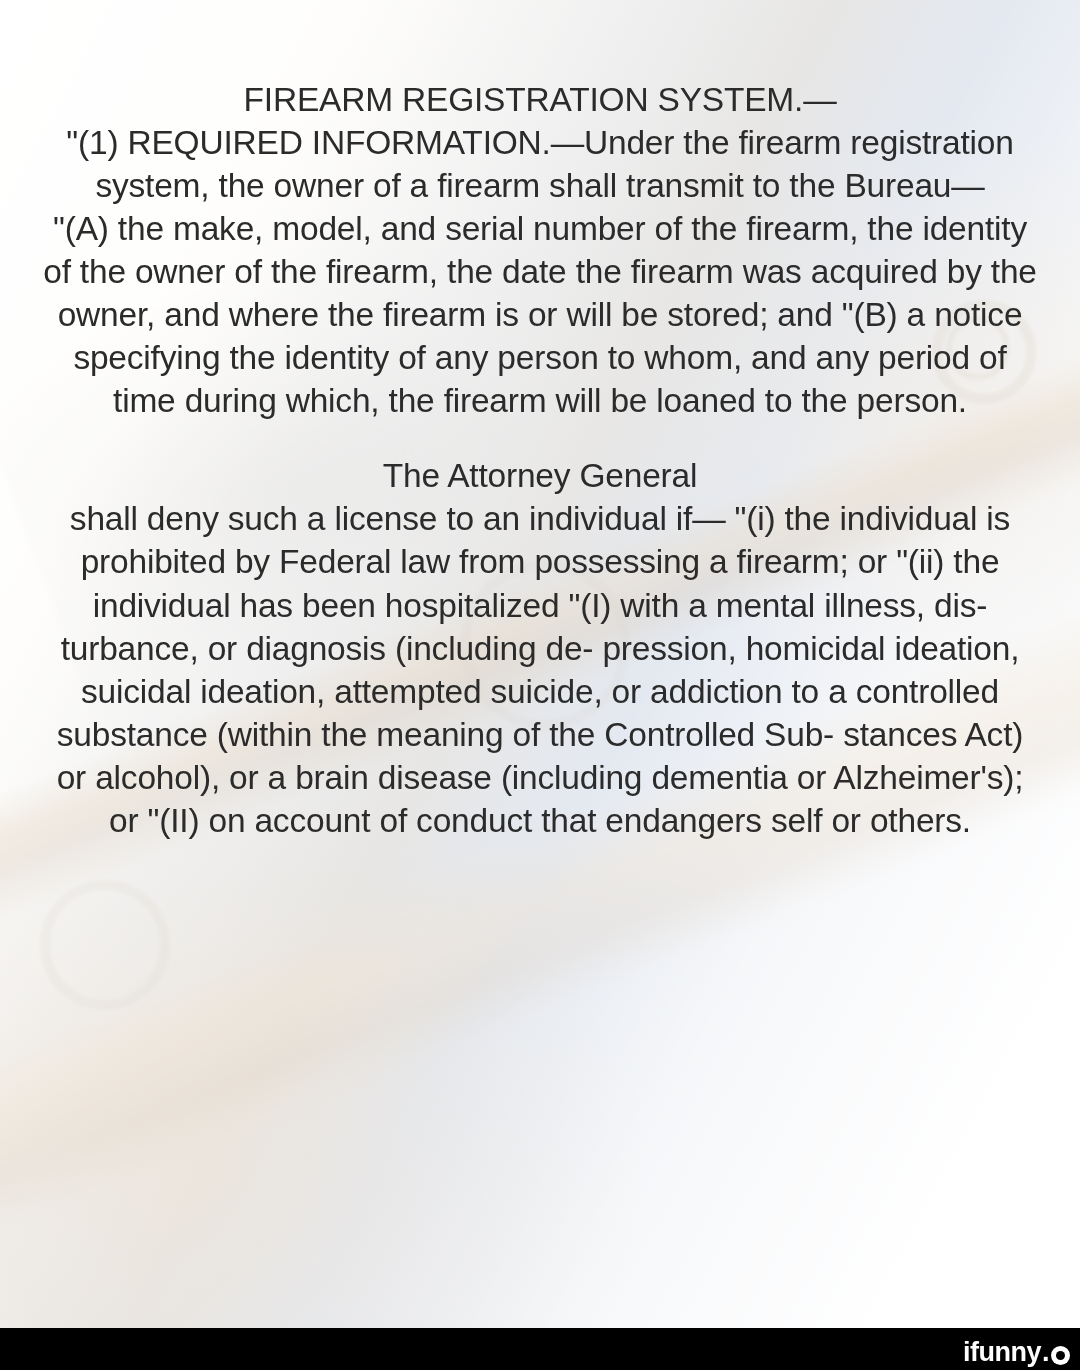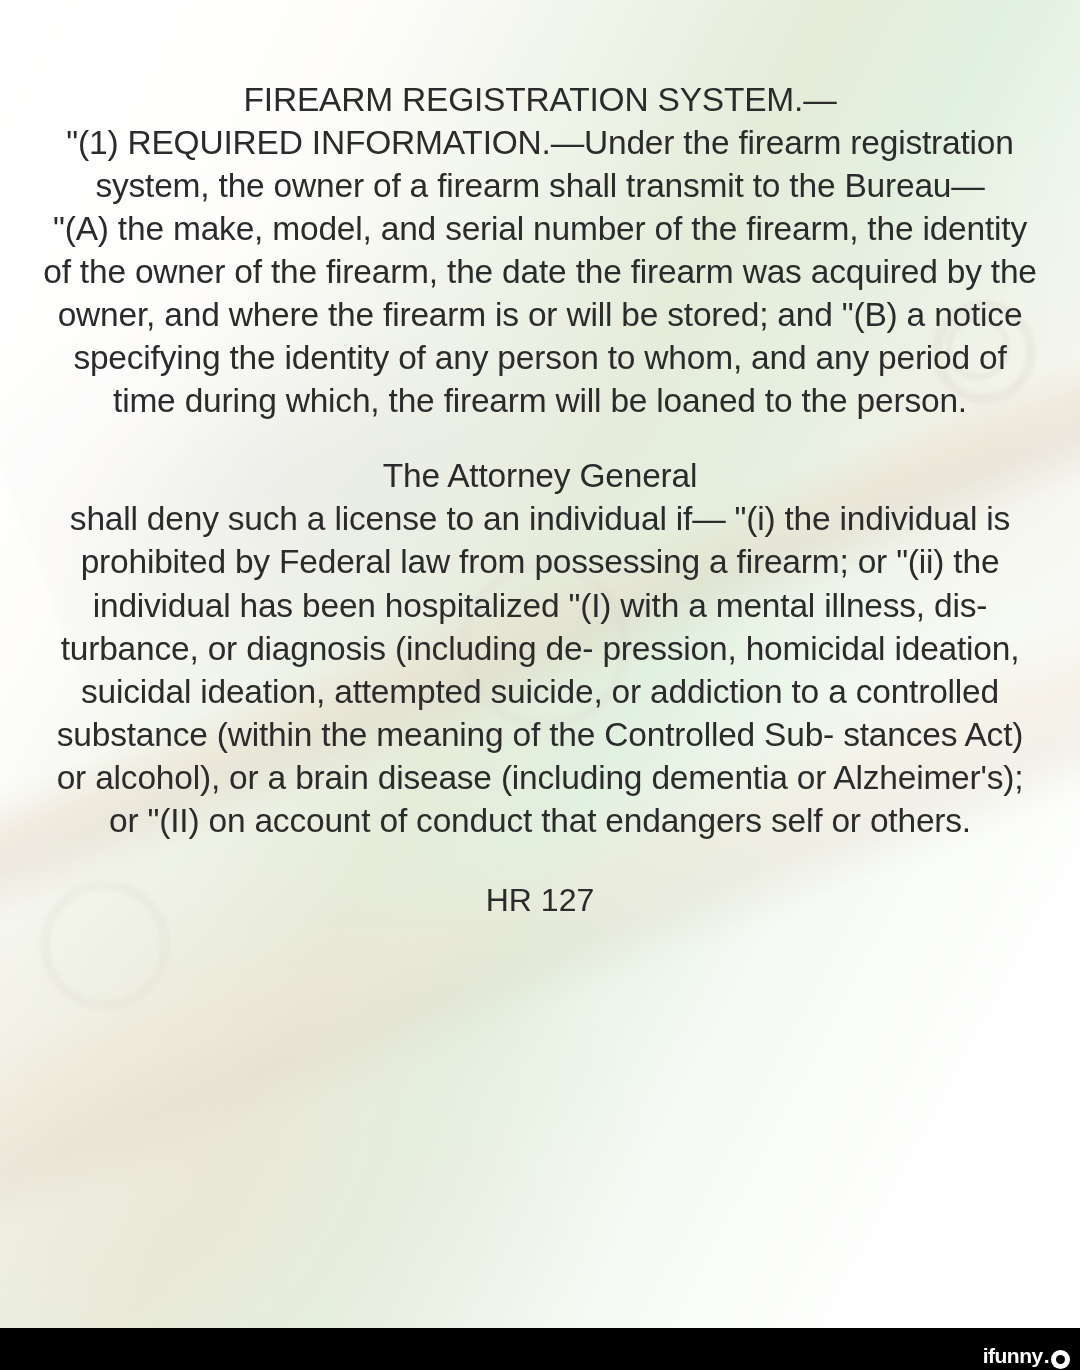--- a/index.html
+++ b/index.html
@@ -10,21 +10,21 @@
     width: 1080px;
     height: 1370px;
     background: #ffffff;
     font-family: "Liberation Sans", sans-serif;
     overflow: hidden;
   }
   .page {
     position: relative;
     width: 1080px;
     height: 1370px;
-    background: #22c55e;
+    background: #3b82f6;
     overflow: hidden;
   }
   
   .bg-photo {
     position: absolute;
     inset: 0;
     background:
       radial-gradient(ellipse 60% 40% at 18% 85%, rgba(214,186,150,0.55) 0%, rgba(255,255,255,0) 70%),
       radial-gradient(ellipse 45% 30% at 88% 30%, rgba(226,205,175,0.50) 0%, rgba(255,255,255,0) 70%),
       linear-gradient(118deg,
@@ -115,21 +115,21 @@
     left: 0;
     bottom: 0;
     width: 1080px;
     height: 42px;
     background: #000000;
   }
   .watermark {
     position: absolute;
     right: 10px;
     bottom: 2px;
-    font-size: 21px;
+    font-size: 27px;
     font-weight: bold;
     color: #ffffff;
     letter-spacing: -0.5px;
     display: flex;
     align-items: center;
     gap: 0px;
   }
   .watermark .ifunny-main { color: #ffffff; }
   .watermark .ifunny-dot {
     display: inline-block;
@@ -172,21 +172,20 @@
     <div class="bg-ring ring-d"></div>
   </div>
   <div class="bg-wash"></div>
 
   <div class="content">
     <p class="para first">FIREARM REGISTRATION SYSTEM.—
 "(1) REQUIRED INFORMATION.—Under the firearm registration system, the owner of a firearm shall transmit to the Bureau—
 "(A) the make, model, and serial number of the firearm, the identity of the owner of the firearm, the date the firearm was acquired by the owner, and where the firearm is or will be stored; and "(B) a notice specifying the identity of any person to whom, and any period of time during which, the firearm will be loaned to the person.</p>
     <p class="para second">The Attorney General
 shall deny such a license to an individual if— "(i) the individual is prohibited by Federal law from possessing a firearm; or "(ii) the individual has been hospitalized "(I) with a mental illness, dis- turbance, or diagnosis (including de- pression, homicidal ideation, suicidal ideation, attempted suicide, or addiction to a controlled substance (within the meaning of the Controlled Sub- stances Act) or alcohol), or a brain  disease (including dementia or Alzheimer's); or "(II) on account of conduct that endangers self or others.</p>
-    <div class="signature">HR 127</div>
   </div>
 
   <div class="footer-bar">
     <div class="watermark">
       <span class="ifunny-main">ifunny</span>
         <span class="ifunny-dot">.</span>
         <span class="wm-circle"></span>
     </div>
   </div>
 

